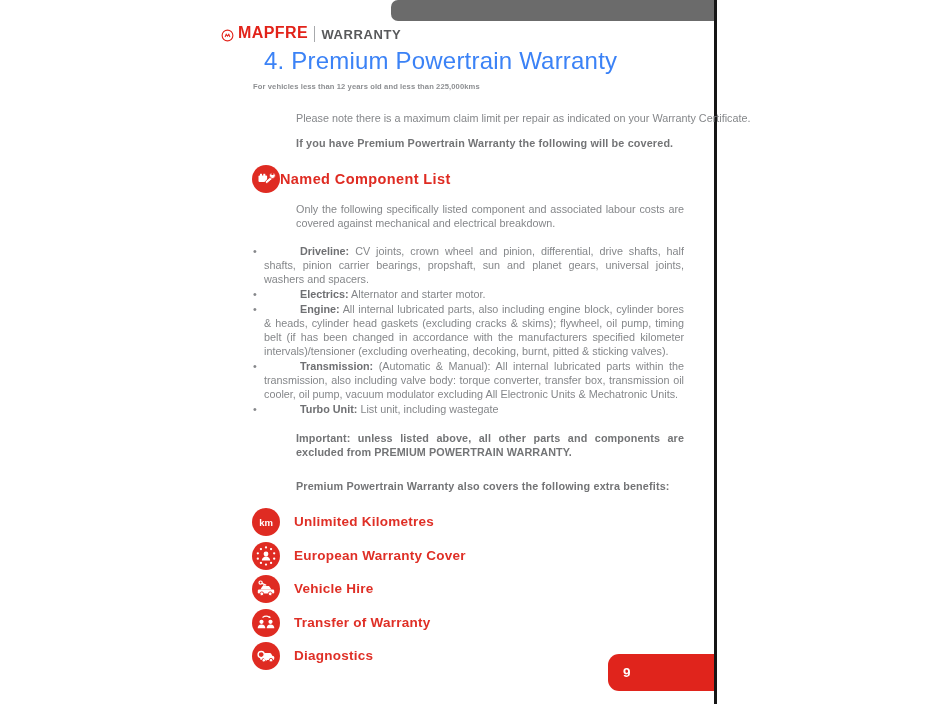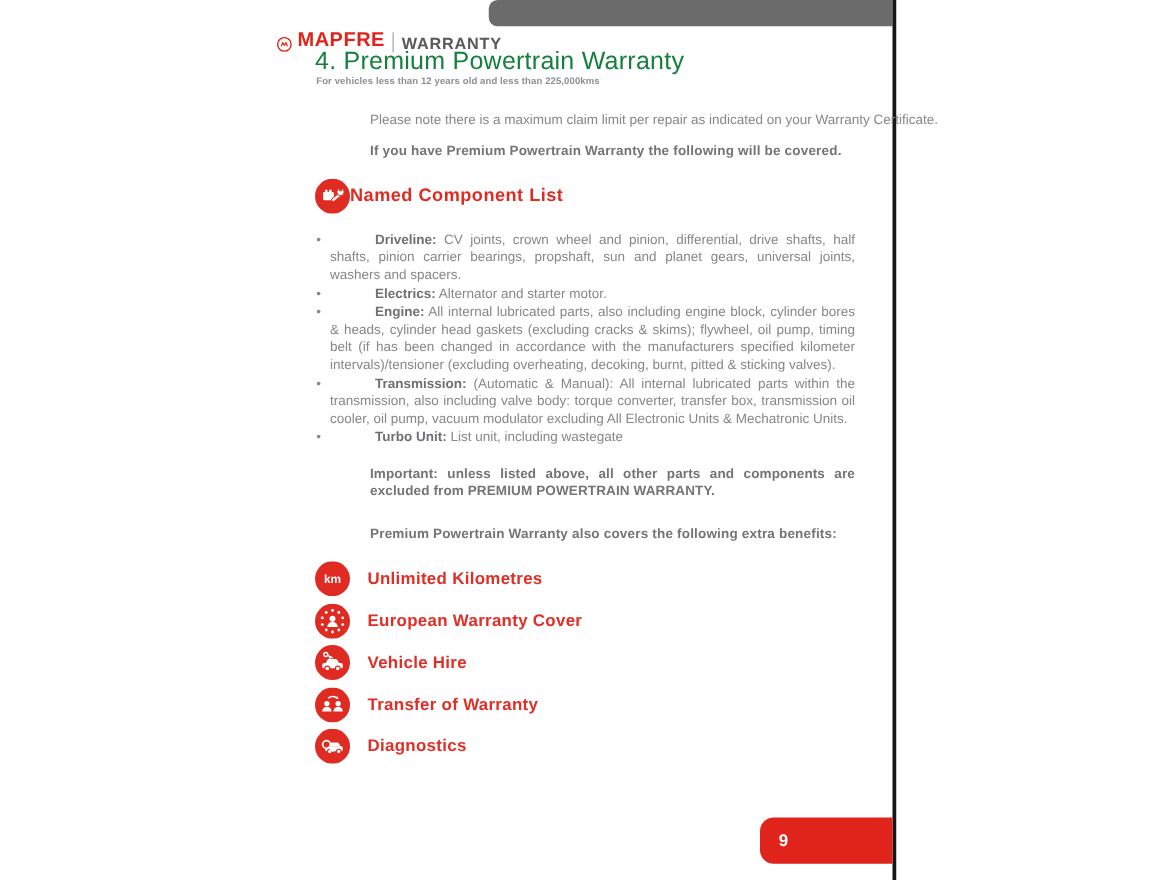--- a/index.html
+++ b/index.html
@@ -12,21 +12,21 @@
   .edge-line{position:absolute;left:714px;top:0;width:3px;height:704px;background:#161616;}
   .top-bar{position:absolute;left:391px;top:0;width:323px;height:21px;background:#6b6b6b;border-radius:7px 0 0 7px;}
   
   .brand-header{position:absolute;left:221px;top:22px;height:20px;display:flex;align-items:flex-end;}
   .emblem{width:13px;height:13px;margin-right:4px;display:inline-flex;}
   .brand-mapfre{color:#e2231a;font-weight:bold;font-size:16px;letter-spacing:.4px;}
   .brand-divider{width:1.5px;height:16px;background:#a7a9ac;margin:0 6px;}
   .brand-warranty{color:#58595b;font-weight:bold;font-size:13px;letter-spacing:.6px;}
   
   .content{position:absolute;left:252px;top:42px;width:432px;color:#85878a;font-size:10.8px;line-height:14px;}
-  h1.title{margin:0;font-size:20px;font-weight:normal;color:#15803d;letter-spacing:.2px;}
+  h1.title{margin:12px;font-size:24px;font-weight:normal;color:#3b82f6;letter-spacing:.2px;}
   .subtitle{font-size:7.6px;font-weight:bold;color:#8d8f92;margin:2px 0 0 1px;letter-spacing:.1px;}
   p{margin:0;text-align:justify;padding-left:44px;}
   .p-intro{margin-top:17px;white-space:nowrap;}
   .p-covered{margin-top:11px;font-weight:bold;color:#737476;white-space:nowrap;letter-spacing:.15px;}
   .section-header{margin-top:15px;display:flex;align-items:center;}
   .circle-icon{width:28px;height:28px;display:inline-flex;flex:0 0 28px;}
   h2.section-title{margin:0;font-size:14.5px;color:#df2b22;letter-spacing:.4px;}
   .p-desc{margin-top:9px;}
   ul.components{list-style:none;margin:14px 0 0 1px;padding:0;}
   ul.components li{position:relative;padding-left:11px;text-align:justify;margin-bottom:1px;}
@@ -74,20 +74,21 @@
         <rect x="11.3" y="8.8" width="2" height="2.2" fill="#fff"></rect>
         <rect x="6.5" y="10.5" width="8.6" height="6.6" rx="1" fill="#fff"></rect>
         <rect x="12.6" y="13.6" width="9" height="2.8" rx="1.4" transform="rotate(-40 17 15)" fill="#fff" stroke="#df2b22" stroke-width="0.8"></rect>
         <circle cx="20.4" cy="10.6" r="2.9" fill="#fff" stroke="#df2b22" stroke-width="0.8"></circle>
         <rect x="19.4" y="7.4" width="2.1" height="2.6" fill="#df2b22"></rect>
       </svg>
     </span>
     <h2 class="section-title">Named Component List</h2>
   </div>
 
+  <p class="p-desc">Only the following specifically listed component and associated labour costs are covered against mechanical and electrical breakdown.</p>
 
   <ul class="components">
     <li><b>Driveline:</b> <span>CV joints, crown wheel and pinion, differential, drive shafts, half shafts, pinion carrier bearings, propshaft, sun and planet gears, universal joints, washers and spacers.</span></li>
     <li><b>Electrics:</b> <span>Alternator and starter motor.</span></li>
     <li><b>Engine:</b> <span>All internal lubricated parts, also including engine block, cylinder bores &amp; heads, cylinder head gaskets (excluding cracks &amp; skims); flywheel, oil pump, timing belt (if has been changed in accordance with the manufacturers specified kilometer intervals)/tensioner (excluding overheating, decoking, burnt, pitted &amp; sticking valves).</span></li>
     <li><b>Transmission:</b> <span>(Automatic &amp; Manual): All internal lubricated parts within the transmission, also including valve body: torque converter, transfer box, transmission oil cooler, oil pump, vacuum modulator excluding All Electronic Units &amp; Mechatronic Units.</span></li>
     <li><b>Turbo Unit:</b> <span>List unit, including wastegate</span></li>
   </ul>
 
   <p class="p-important">Important: unless listed above, all other parts and components are excluded from PREMIUM POWERTRAIN WARRANTY.</p>

